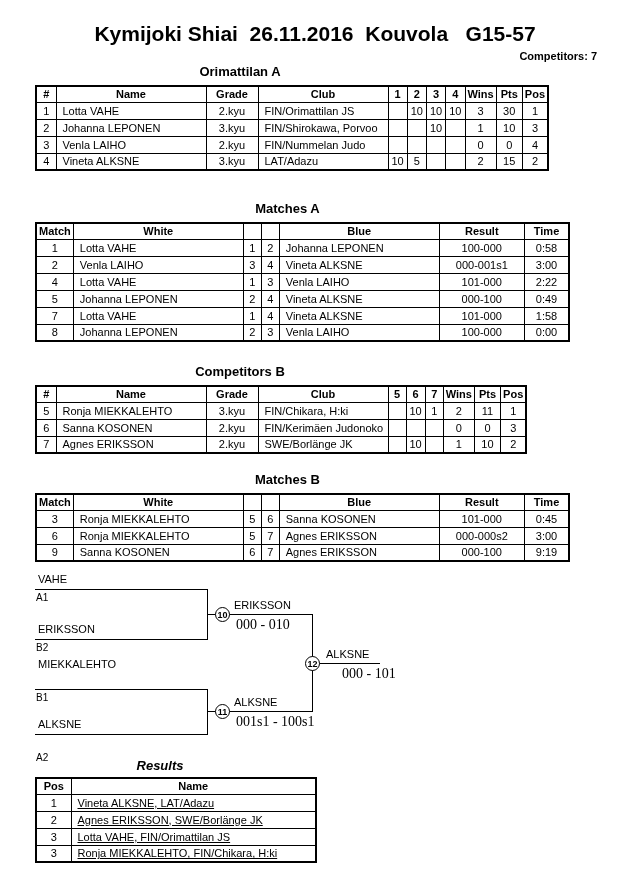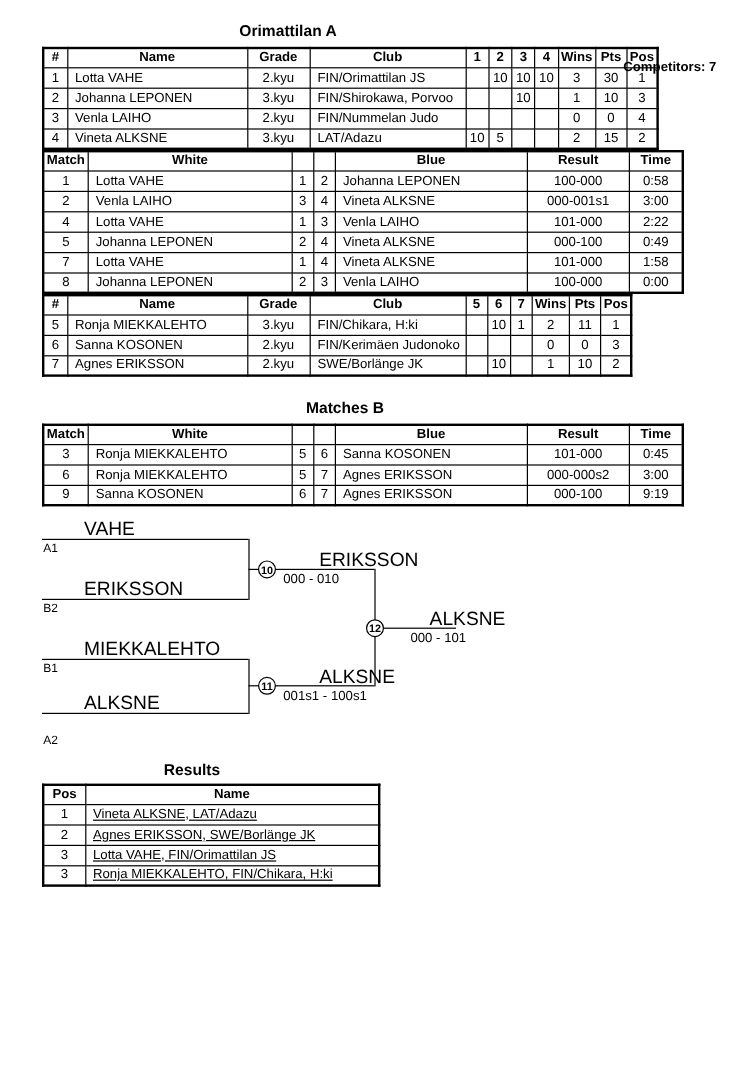--- a/index.html
+++ b/index.html
@@ -13,47 +13,48 @@
     white-space:pre;
   }
   .competitors-count {
     position:absolute; top:50px; right:33px; font-size:11px; font-weight:bold;
   }
   .section-heading {
     font-weight:bold; font-size:13px; text-align:center;
   }
   .heading-competitors { width:410px; margin:18px 0 6px 35px; }
   .heading-matches     { width:505px; margin:30px 0 6px 35px; }
-  .heading-results     { width:250px; margin:16px 0 4px 35px; }
+  .heading-results     { width:250px; margin:0 0 4px 35px;font-style:italic; }
 
   table { border-collapse:collapse; margin-left:35px; table-layout:fixed; border:2px solid #000; }
   th, td { border:1px solid #000; overflow:hidden; white-space:nowrap; }
   th { font-size:11px; font-weight:bold; height:16px; text-align:center; padding:0 2px; }
   td { font-size:11px; height:17px; padding:0 3px; text-align:center; }
   .t-comp td:nth-child(2), .t-comp td:nth-child(4) { text-align:left; padding-left:6px; }
   .t-match td:nth-child(2), .t-match td:nth-child(5) { text-align:left; padding-left:6px; }
   .t-res td:nth-child(2) { text-align:left; padding-left:6px;text-decoration:underline; }
 
   .bracket { position:relative; margin-left:35px; margin-top:6px; width:560px; height:190px; }
-  .b-name   { position:absolute; font-size:16px;margin-left:32px; }
+  .b-name   { position:absolute; font-size:11px; }
   .b-seed   { position:absolute; font-size:10px; }
-  .b-result { position:absolute; font-size:11px; }
+  .b-result { position:absolute; font-size:14px;font-family:Liberation Serif, serif; }
   .b-line   { position:absolute; border-bottom:1px solid #000; height:0; }
   .b-vline  { position:absolute; border-left:1px solid #000; width:0; }
   .b-circle {
     position:absolute; width:15px; height:15px; border:1px solid #000; border-radius:50%;
     background:#fff; font-size:9px; font-weight:bold;
     display:flex; align-items:center; justify-content:center; z-index:2;
   }
 </style>
 </head>
 <body>
 
 <div class="page">
 
+  <div class="title">Kymijoki Shiai  26.11.2016  Kouvola   G15-57</div>
   <div class="competitors-count">Competitors: 7</div>
 
   <div class="section-heading heading-competitors">Orimattilan A</div>
   <table class="t-comp">
     <colgroup>
       <col style="width:20px">
         <col style="width:150px">
         <col style="width:52px">
         <col style="width:130px">
       <col style="width:18px">
@@ -128,20 +129,21 @@
           <td>5</td>
           <td></td>
           <td></td>
           <td>2</td>
           <td>15</td>
           <td>2</td>
         </tr>
       </tbody>
   </table>
 
+  <div class="section-heading heading-matches">Matches A</div>
   <table class="t-match">
     <colgroup>
       <col style="width:35px">
         <col style="width:170px">
         <col style="width:18px">
         <col style="width:18px">
       <col style="width:160px">
         <col style="width:85px">
         <col style="width:45px">
     </colgroup>
@@ -207,20 +209,21 @@
           <td>Johanna LEPONEN</td>
           <td>2</td>
           <td>3</td>
           <td>Venla LAIHO</td>
           <td>100-000</td>
           <td>0:00</td>
         </tr>
       </tbody>
   </table>
 
+  <div class="section-heading heading-competitors" style="margin-top:22px">Competitors B</div>
   <table class="t-comp">
     <colgroup>
       <col style="width:20px">
         <col style="width:150px">
         <col style="width:52px">
         <col style="width:130px">
       <col style="width:18px">
         <col style="width:18px">
         <col style="width:18px">
       <col style="width:30px">
@@ -341,21 +344,21 @@
     <div class="b-seed" style="left:1px;top:24px">A1</div>
     <div class="b-name" style="left:3px;top:55px">ERIKSSON</div>
     <div class="b-line" style="left:0;top:71px;width:172px"></div>
     <div class="b-seed" style="left:1px;top:74px">B2</div>
     <div class="b-vline" style="left:172px;top:21px;height:51px"></div>
     <div class="b-line" style="left:172px;top:46px;width:105px"></div>
     <div class="b-circle" style="left:180px;top:39px">10</div>
     <div class="b-name" style="left:199px;top:31px">ERIKSSON</div>
     <div class="b-result" style="left:201px;top:49px">000 - 010</div>
 
-    <div class="b-name" style="left:3px;top:105px">MIEKKALEHTO</div>
+    <div class="b-name" style="left:3px;top:90px">MIEKKALEHTO</div>
     <div class="b-line" style="left:0;top:121px;width:172px"></div>
     <div class="b-seed" style="left:1px;top:124px">B1</div>
     <div class="b-name" style="left:3px;top:150px">ALKSNE</div>
     <div class="b-line" style="left:0;top:166px;width:172px"></div>
     <div class="b-seed" style="left:1px;top:184px">A2</div>
     <div class="b-vline" style="left:172px;top:121px;height:46px"></div>
     <div class="b-line" style="left:172px;top:143px;width:105px"></div>
     <div class="b-circle" style="left:180px;top:136px">11</div>
     <div class="b-name" style="left:199px;top:128px">ALKSNE</div>
     <div class="b-result" style="left:201px;top:146px">001s1 - 100s1</div>

